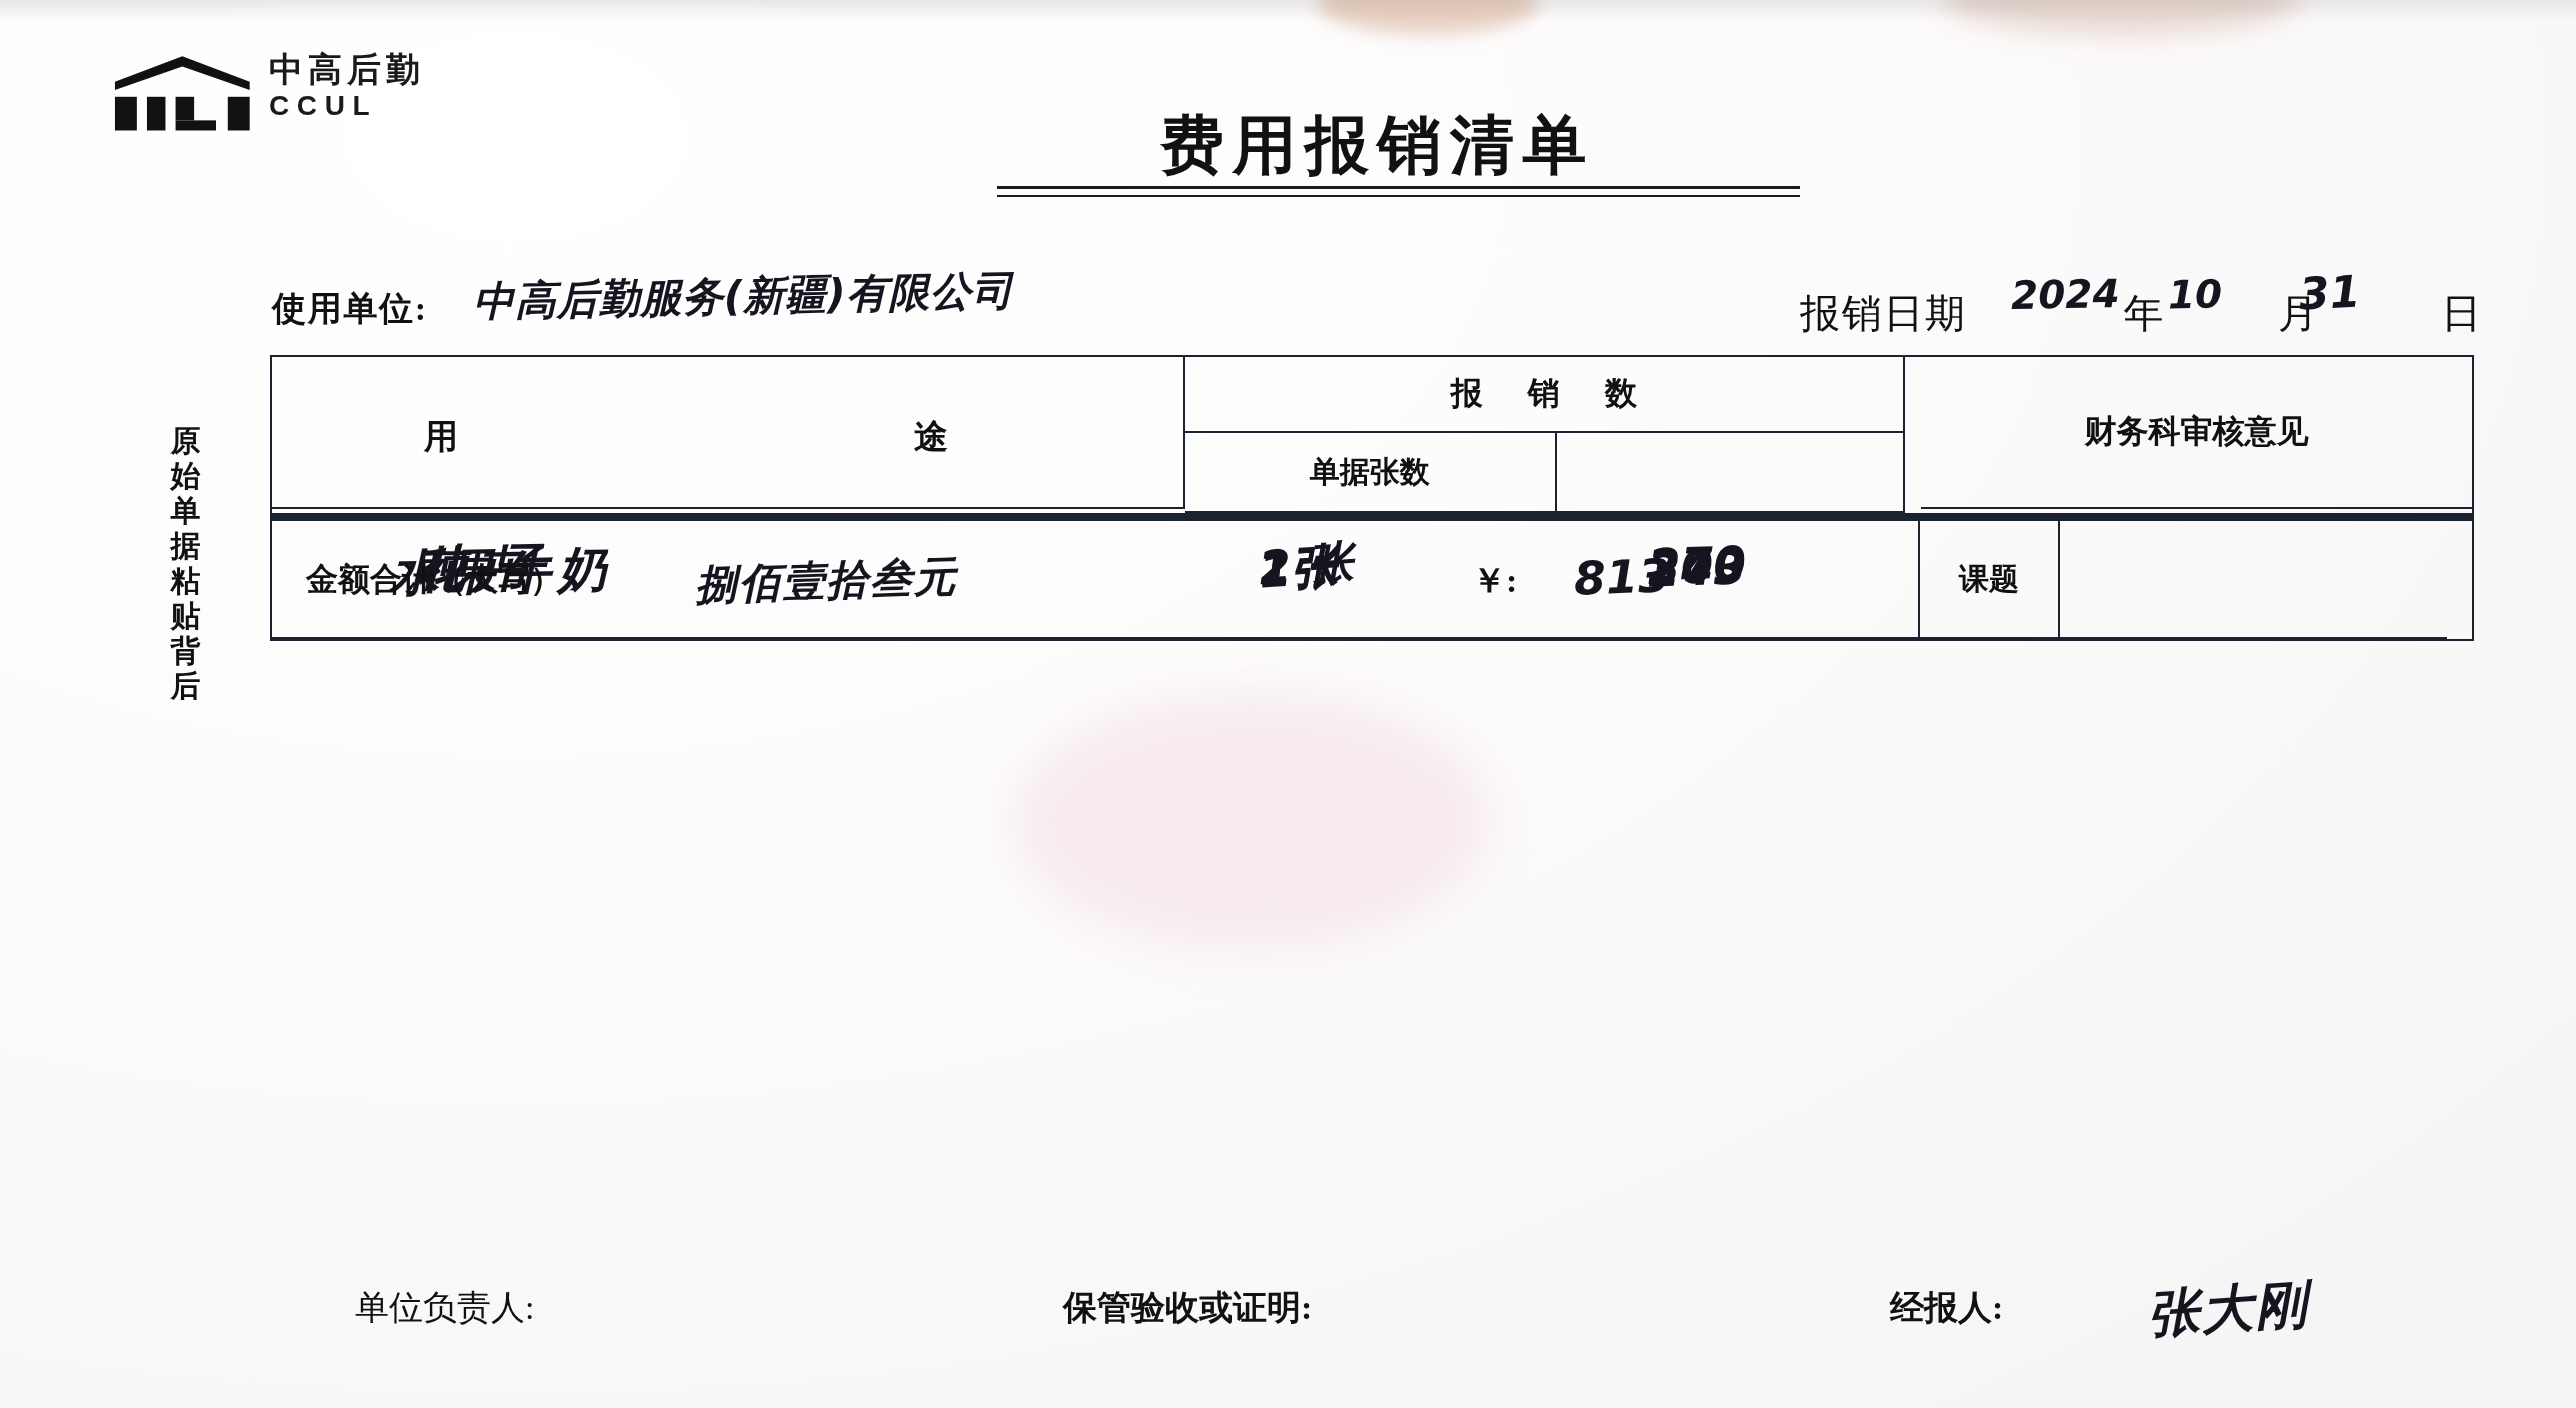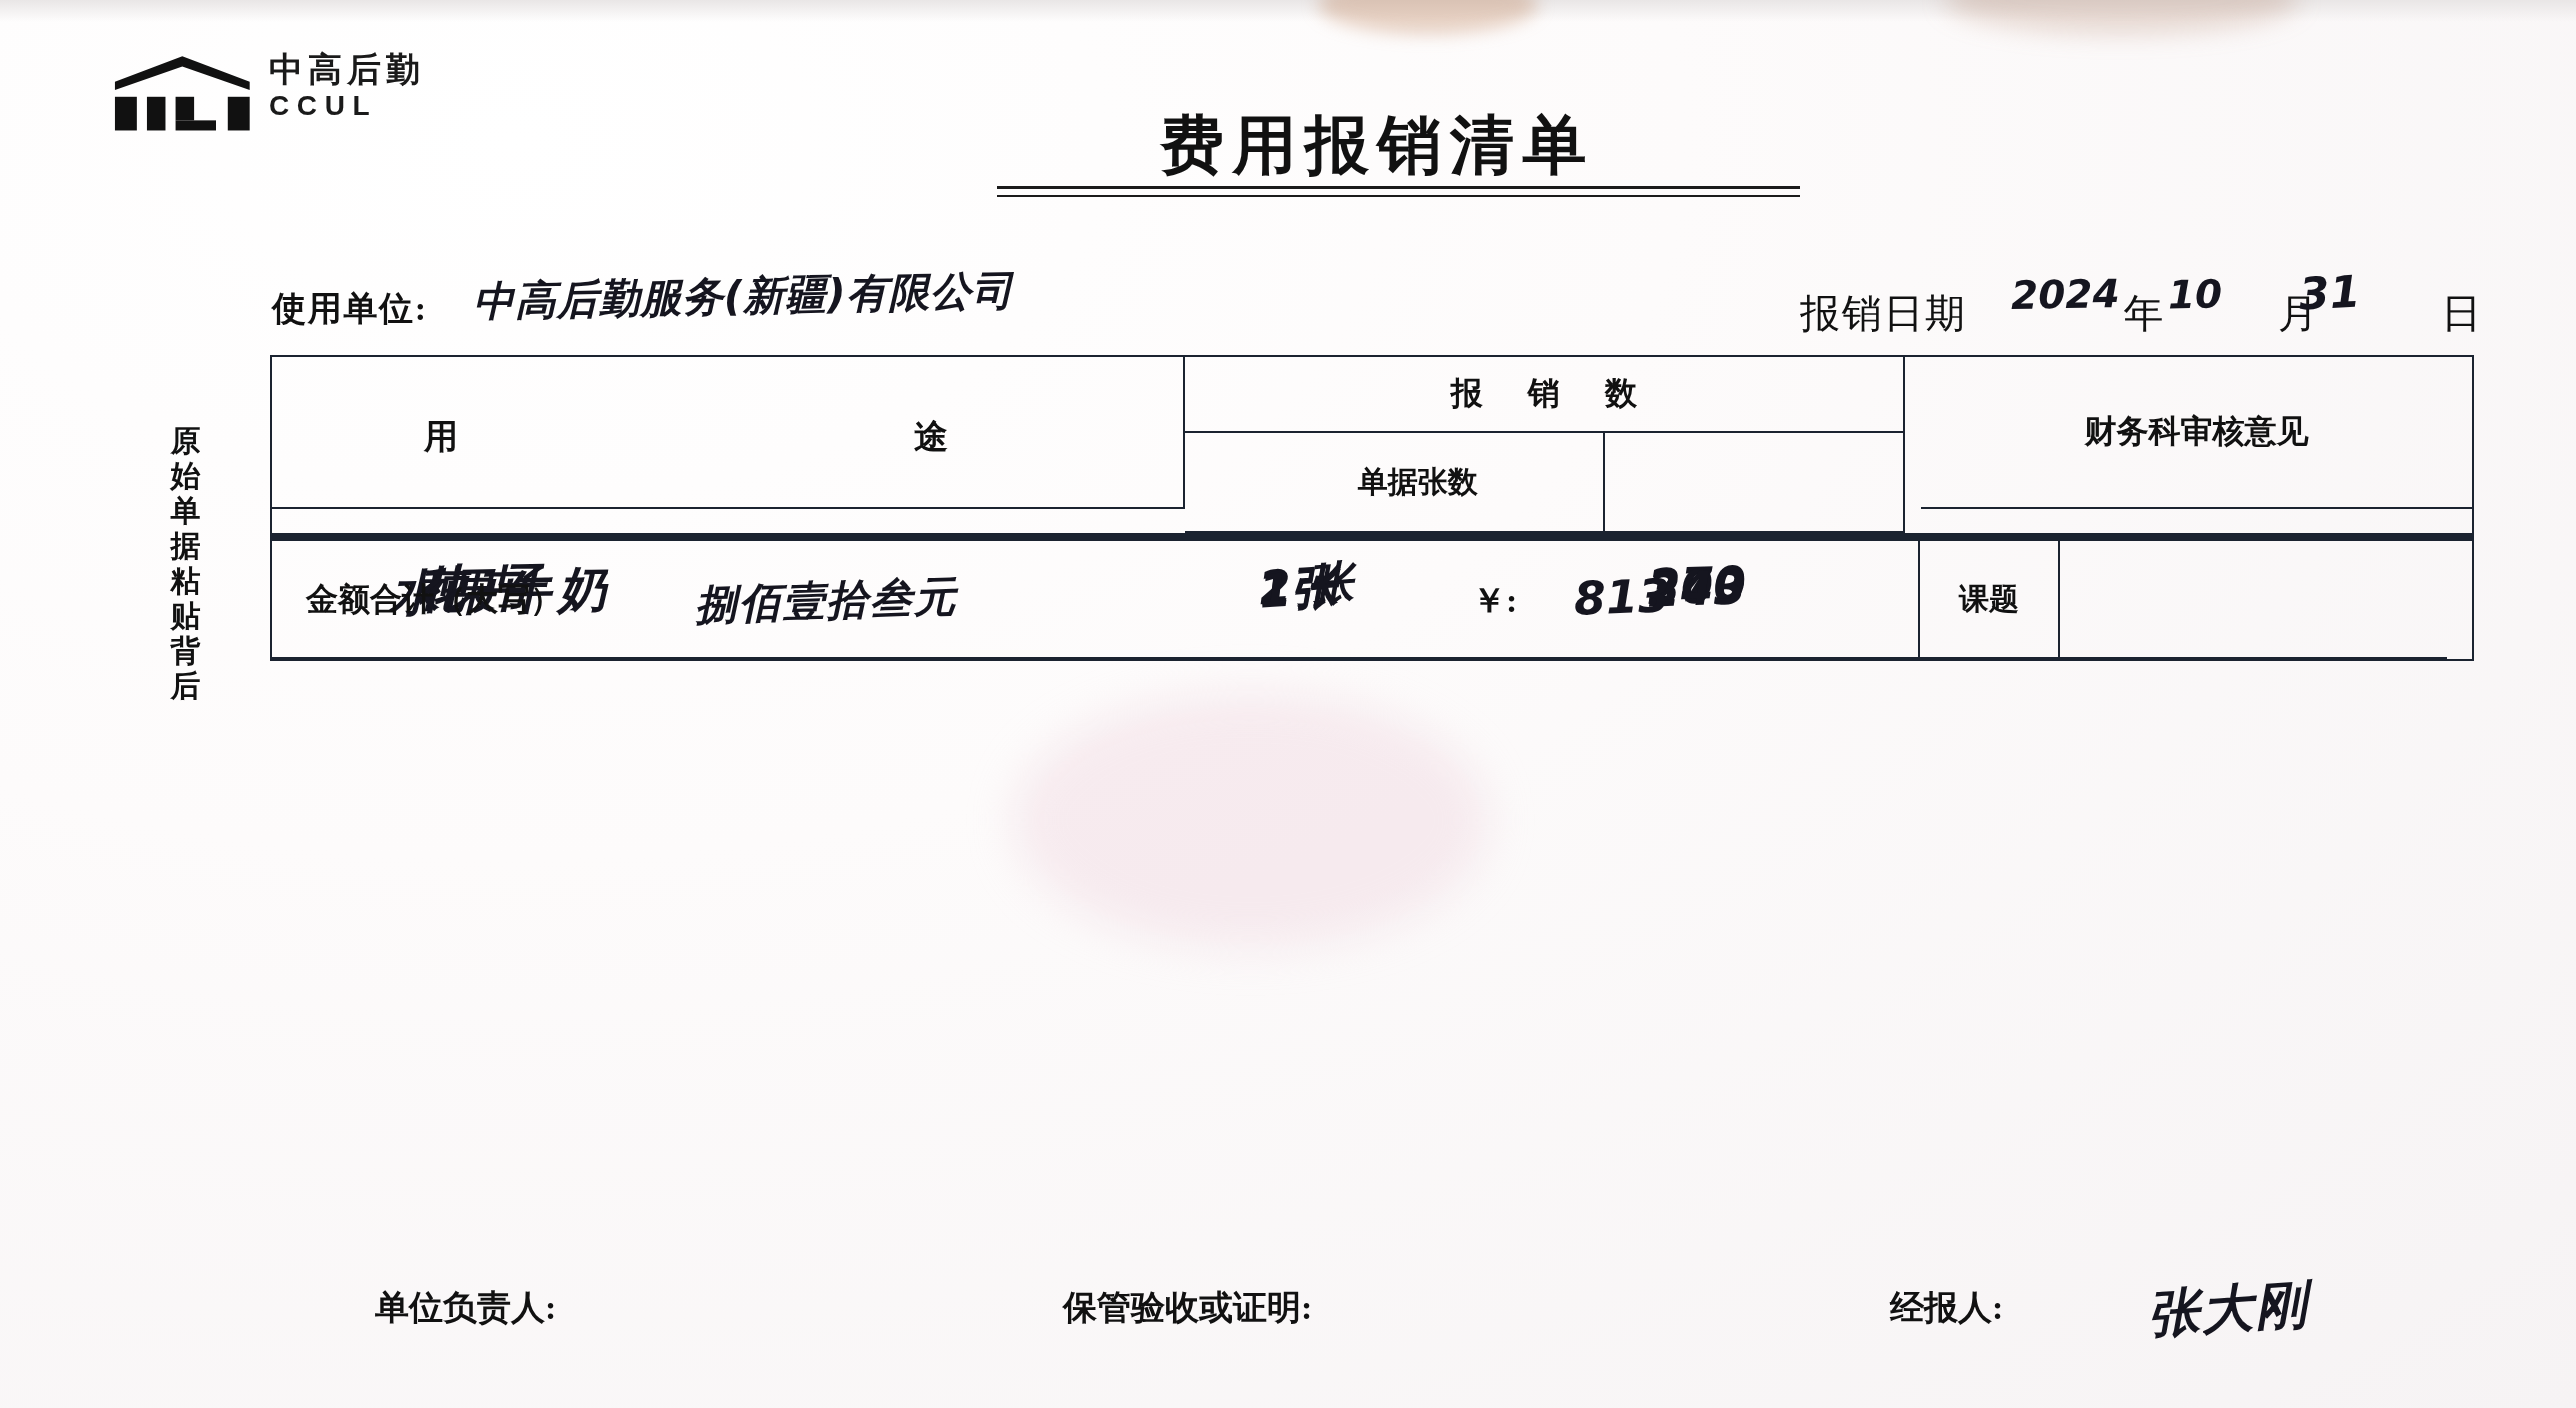--- a/index.html
+++ b/index.html
@@ -206,21 +206,21 @@
     border-right: 2.5px solid #1b2330;
     border-bottom: 2.5px solid #1b2330;
   }
   .split-head .top {
     height: 74px;
     display: flex; align-items: center; justify-content: center;
     border-bottom: 2.5px solid #1b2330;
     font-size: 32px; font-weight: bold; letter-spacing: 18.6px;
     text-indent: 18.6px;
   }
-  .split-head .bot { display: flex; height: 98px; padding-left: 48px; }
+  .split-head .bot { display: flex; height: 78px; }
   .split-head .bot div {
     display: flex; align-items: center; justify-content: center;
     font-size: 30px; font-weight: bold;
     box-sizing: border-box;
   }
   .split-head .bot .b1 { width: 372px; border-right: 2.5px solid #1b2330; }
   .split-head .bot .b2 { width: 352px; letter-spacing: 10px; text-indent: 10px; }
 
   .use-head {
     width: 921px;
@@ -328,21 +328,21 @@
     box-sizing: border-box;
     border-right: 2.5px solid #1b2330;
     display: flex; align-items: center; justify-content: center;
     flex-direction: column;
     font-size: 29px; font-weight: bold; line-height: 32px;
   }
   .pay-right { width: 387px; height: 108px; }
 
   
   .footer { position: absolute; left: 0; top: 1268px; width: 2576px; height: 110px; }
-  .f1 { position: absolute; left: 355px;  top: 17px; font-size: 34px; font-weight: bold; margin-left: 20px; }
+  .f1 { position: absolute; left: 355px;  top: 17px; font-size: 34px; font-weight: normal; }
   .f2 { position: absolute; left: 1063px; top: 17px; font-size: 34px; font-weight: bold; }
   .f3 { position: absolute; left: 1890px; top: 17px; font-size: 34px; font-weight: bold; }
   .hw-sign {
     position: absolute; left: 2147px; top: 6.8px;
     font-size: 52px; transform: rotate(-4deg); letter-spacing: 1.7px;
   }
 </style>
 </head>
 <body>
 

